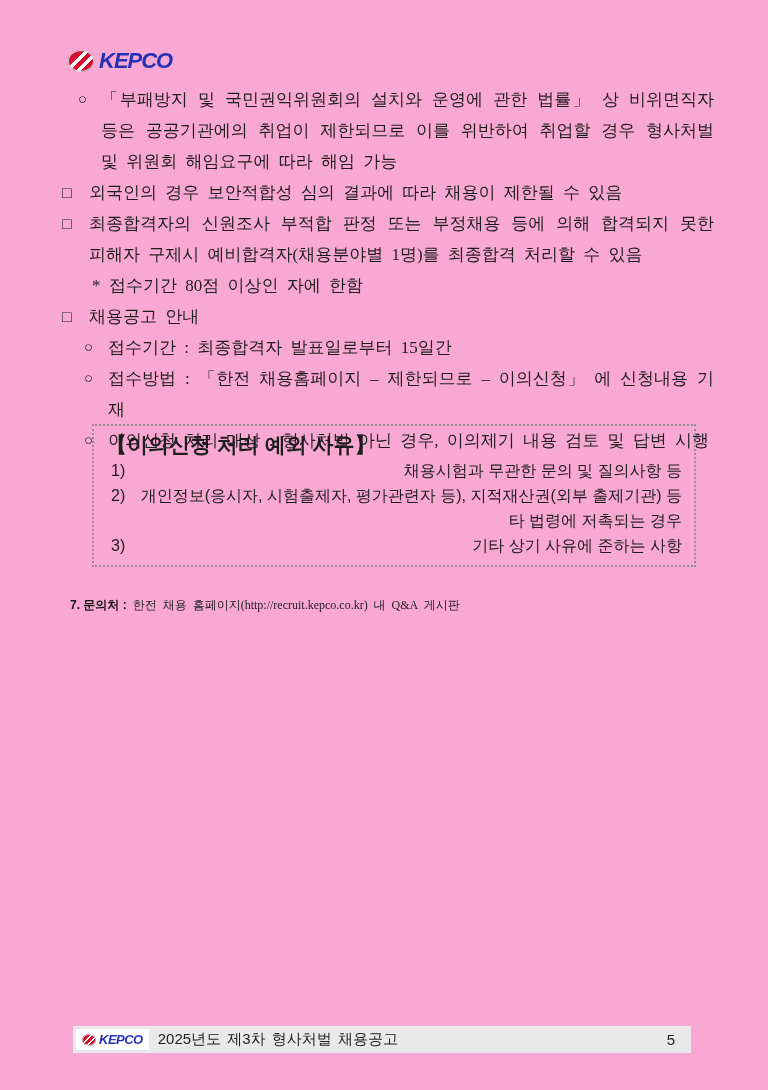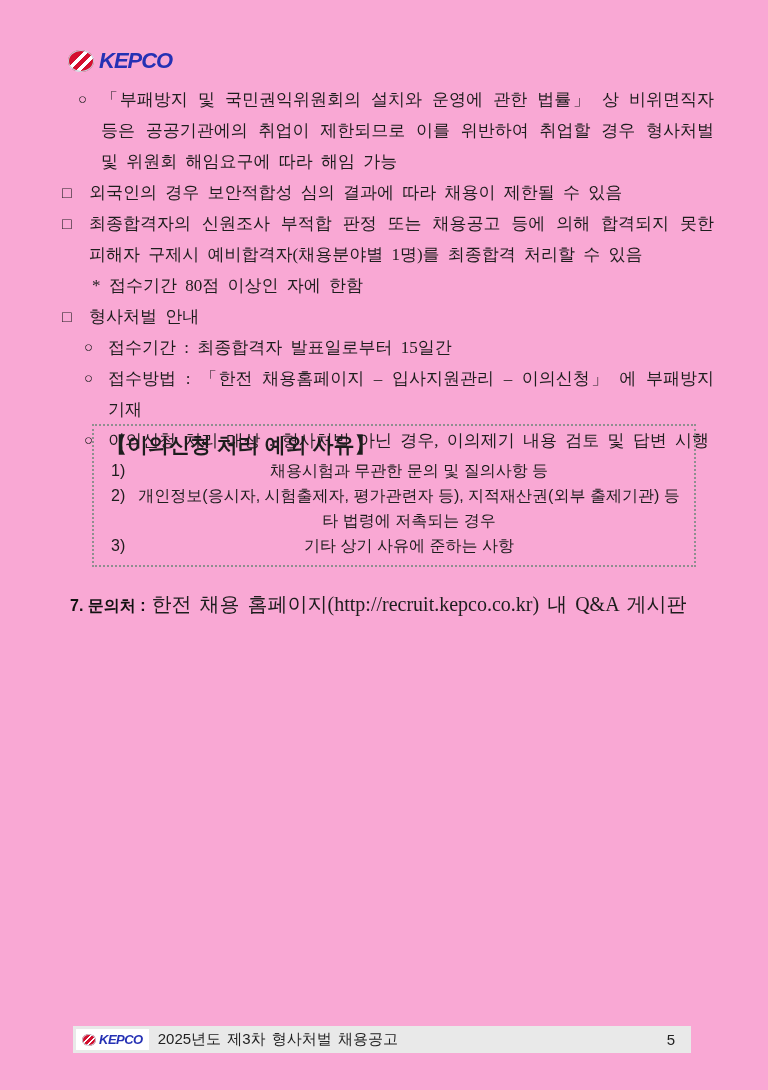--- a/index.html
+++ b/index.html
@@ -49,32 +49,32 @@
   .notice-box {
     position:absolute; left:92px; top:424px; width:576px;
     border:2px dotted #8f8f8f;
     padding:5px 12px 7px 12px;
     font-family:"Liberation Sans","DejaVu Sans",sans-serif;
     font-size:16px; line-height:25px; color:#1d1d1d;
   }
   .notice-box .nb-title { font-weight:bold; font-size:21px; line-height:27px; }
   .nb-item { display:flex; align-items:flex-start; margin-left:5px; }
   .nb-item .num { flex:0 0 auto; width:25px; }
-  .nb-item .txt { flex:1 1 auto; text-align:center; }
+  .nb-item .txt { flex:1 1 auto; text-align:right; }
 
   
   .contact {
     position:absolute; left:70px; top:590px; width:660px;
     line-height:28px;
   }
   .contact .heading {
     font-family:"Liberation Sans","DejaVu Sans",sans-serif;
-    font-weight:bold; font-size:16px; color:#111;margin-top:12px;
+    font-weight:bold; font-size:12px; color:#111;margin-top:12px;
   }
-  .contact .text { font-size:20px; word-spacing:3px; margin-left:6px; }
+  .contact .text { font-size:12px; word-spacing:3px; margin-left:6px; }
 
   
   .footer-bar {
     position:absolute; left:73px; top:1026px; width:618px; height:27px;
     background:#e9e9e9;
     display:flex; align-items:center;
     font-family:"Liberation Sans","DejaVu Sans",sans-serif;
   }
   .footer-logo {
     background:#ffffff; height:21px; margin-left:3px; padding:0 6px;
@@ -102,41 +102,41 @@
       <span class="txt">「부패방지 및 국민권익위원회의 설치와 운영에 관한 법률」 상 비위면직자 등은 공공기관에의 취업이 제한되므로 이를 위반하여 취업할 경우 형사처벌 및 위원회 해임요구에 따라 해임 가능</span>
     </div>
 
     <div class="item i-sq">
       <span class="marker">□</span>
       <span class="txt">외국인의 경우 보안적합성 심의 결과에 따라 채용이 제한될 수 있음</span>
     </div>
 
     <div class="item i-sq">
       <span class="marker">□</span>
-      <span class="txt">최종합격자의 신원조사 부적합 판정 또는 채용공고 등에 의해 합격되지 못한 피해자 구제시 예비합격자(채용분야별 1명)를 최종합격 처리할 수 있음</span>
+      <span class="txt">최종합격자의 신원조사 부적합 판정 또는 부정채용 등에 의해 합격되지 못한 피해자 구제시 예비합격자(채용분야별 1명)를 최종합격 처리할 수 있음</span>
     </div>
 
     <div class="item i-star">
       <span class="marker">*</span>
       <span class="txt">접수기간 80점 이상인 자에 한함</span>
     </div>
 
     <div class="item i-sq">
       <span class="marker">□</span>
-      <span class="txt">형사처벌 안내</span>
+      <span class="txt">채용공고 안내</span>
     </div>
 
     <div class="item i-ci">
       <span class="marker">○</span>
       <span class="txt">접수기간 : 최종합격자 발표일로부터 15일간</span>
     </div>
 
     <div class="item i-ci">
       <span class="marker">○</span>
-      <span class="txt">접수방법 : 「한전 채용홈페이지 – 입사지원관리 – 이의신청」 에 부패방지 기재</span>
+      <span class="txt">접수방법 : 「한전 채용홈페이지 – 제한되므로 – 이의신청」 에 신청내용 기재</span>
     </div>
 
     <div class="item i-ci">
       <span class="marker">○</span>
       <span class="txt">이의신청 처리 대상 : 형사처벌 아닌 경우, 이의제기 내용 검토 및 답변 시행</span>
     </div>
 
   </div>
 
   <div class="notice-box">

